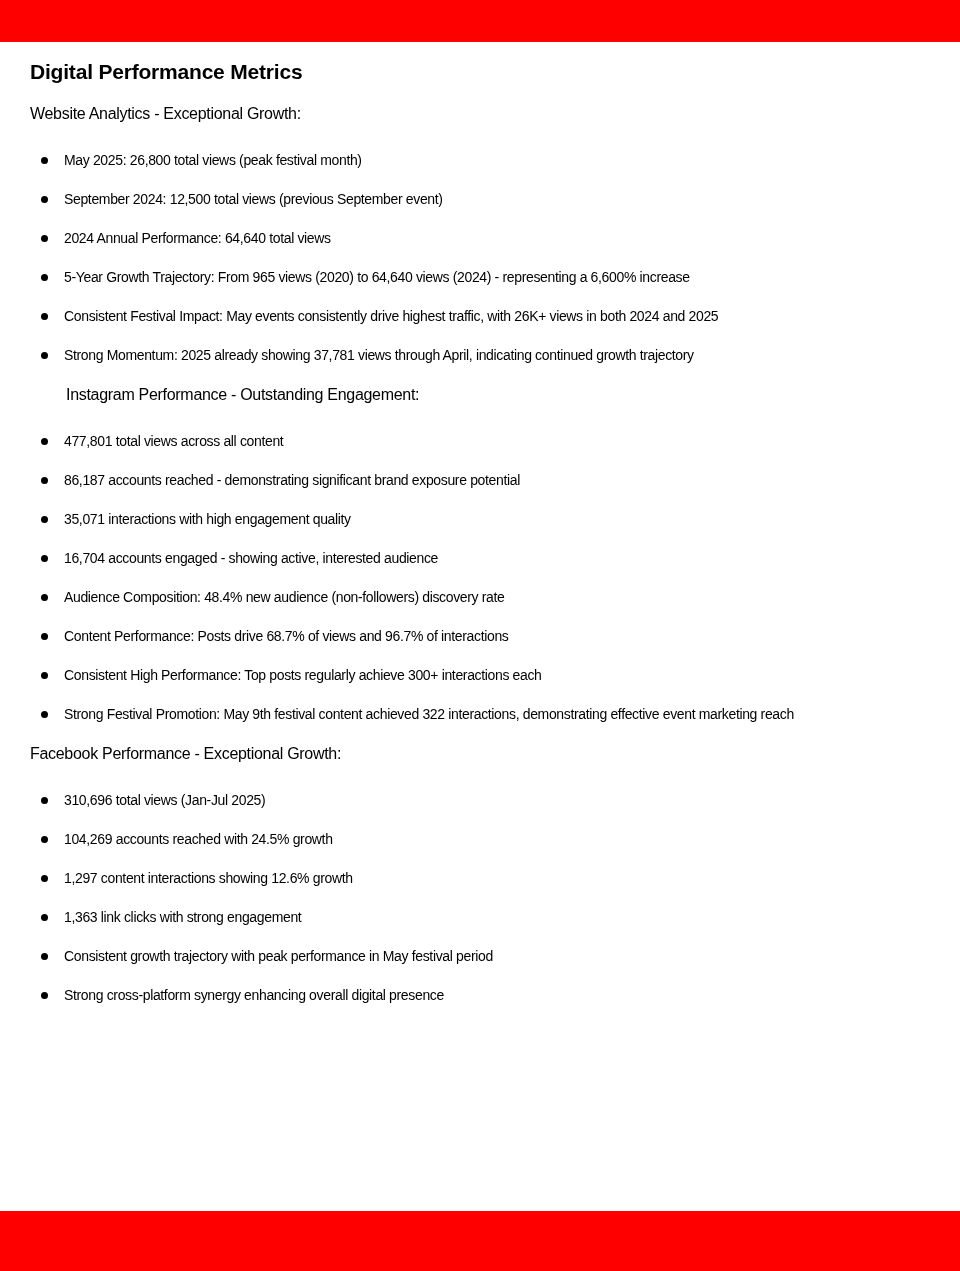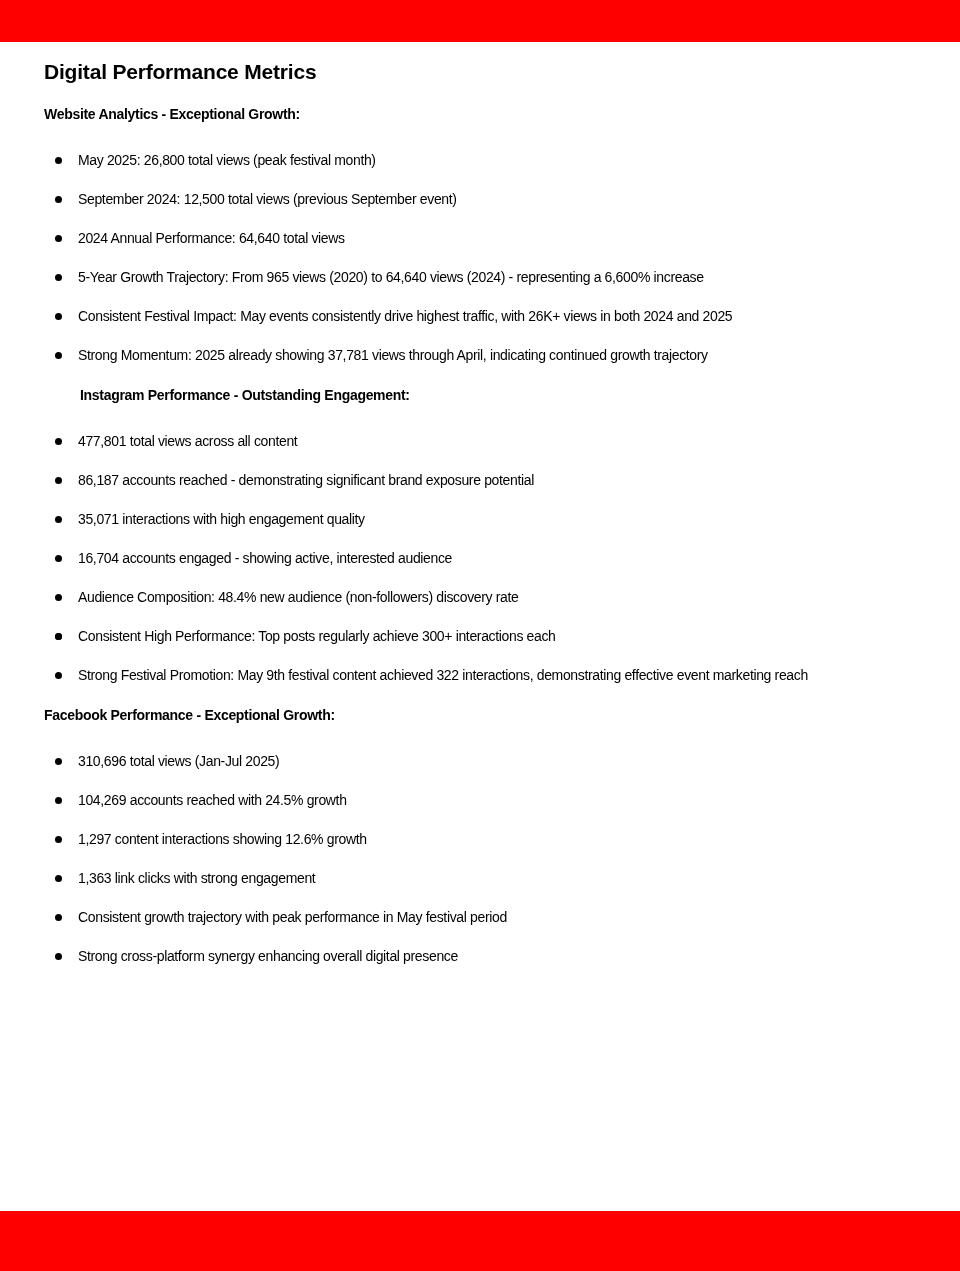--- a/index.html
+++ b/index.html
@@ -4,27 +4,27 @@
   <style>
     html, body { margin: 0; padding: 0; }
     body {
       width: 960px; height: 1271px; position: relative; overflow: hidden;
       background: #ffffff; color: #000000;
       font-family: "Liberation Sans", "DejaVu Sans", sans-serif;
     }
     .band { position: absolute; left: 0; width: 960px; background: #ff0000; }
     .band.top { top: 0; height: 42px; }
     .band.bottom { top: 1211px; height: 60px; }
-    .content { position: absolute; left: 44px; top: 58px; width: 890px; }
+    .content { position: absolute; left: 30px; top: 58px; width: 890px; }
     h1 {
       margin: 0; font-size: 21px; font-weight: bold; line-height: 28px;
       letter-spacing: -0.2px;
     }
     h2 {
-      margin: 0; font-size: 14px; font-weight: bold; line-height: 24px;
+      margin: 0; font-size: 16px; font-weight: normal; line-height: 24px;
       letter-spacing: -0.3px;
     }
     ul { list-style: none; margin: 0; padding: 0; }
     li {
       position: relative; padding-left: 34px; font-size: 14px; line-height: 32px;
       letter-spacing: -0.35px; margin-bottom: 7px;
     }
     li .bullet {
       position: absolute; left: 11px; top: 13px; width: 7px; height: 7px;
       border-radius: 50%; background: #000;
@@ -54,21 +54,21 @@
     <li><span class="bullet"></span><span>Strong Momentum: 2025 already showing 37,781 views through April, indicating continued growth trajectory</span></li>
   </ul>
 
   <h2 id="sec-instagram-title">Instagram Performance - Outstanding Engagement:</h2>
   <ul id="sec-instagram-list">
     <li><span class="bullet"></span><span>477,801 total views across all content</span></li>
     <li><span class="bullet"></span><span>86,187 accounts reached - demonstrating significant brand exposure potential</span></li>
     <li><span class="bullet"></span><span>35,071 interactions with high engagement quality</span></li>
     <li><span class="bullet"></span><span>16,704 accounts engaged - showing active, interested audience</span></li>
     <li><span class="bullet"></span><span>Audience Composition: 48.4% new audience (non-followers) discovery rate</span></li>
-    <li><span class="bullet"></span></li>
+    <li><span class="bullet"></span><span>Content Performance: Posts drive 68.7% of views and 96.7% of interactions</span></li>
     <li><span class="bullet"></span><span>Consistent High Performance: Top posts regularly achieve 300+ interactions each</span></li>
     <li><span class="bullet"></span><span>Strong Festival Promotion: May 9th festival content achieved 322 interactions, demonstrating effective event marketing reach</span></li>
   </ul>
 
   <h2 id="sec-facebook-title">Facebook Performance - Exceptional Growth:</h2>
   <ul id="sec-facebook-list">
     <li><span class="bullet"></span><span>310,696 total views (Jan-Jul 2025)</span></li>
     <li><span class="bullet"></span><span>104,269 accounts reached with 24.5% growth</span></li>
     <li><span class="bullet"></span><span>1,297 content interactions showing 12.6% growth</span></li>
     <li><span class="bullet"></span><span>1,363 link clicks with strong engagement</span></li>

